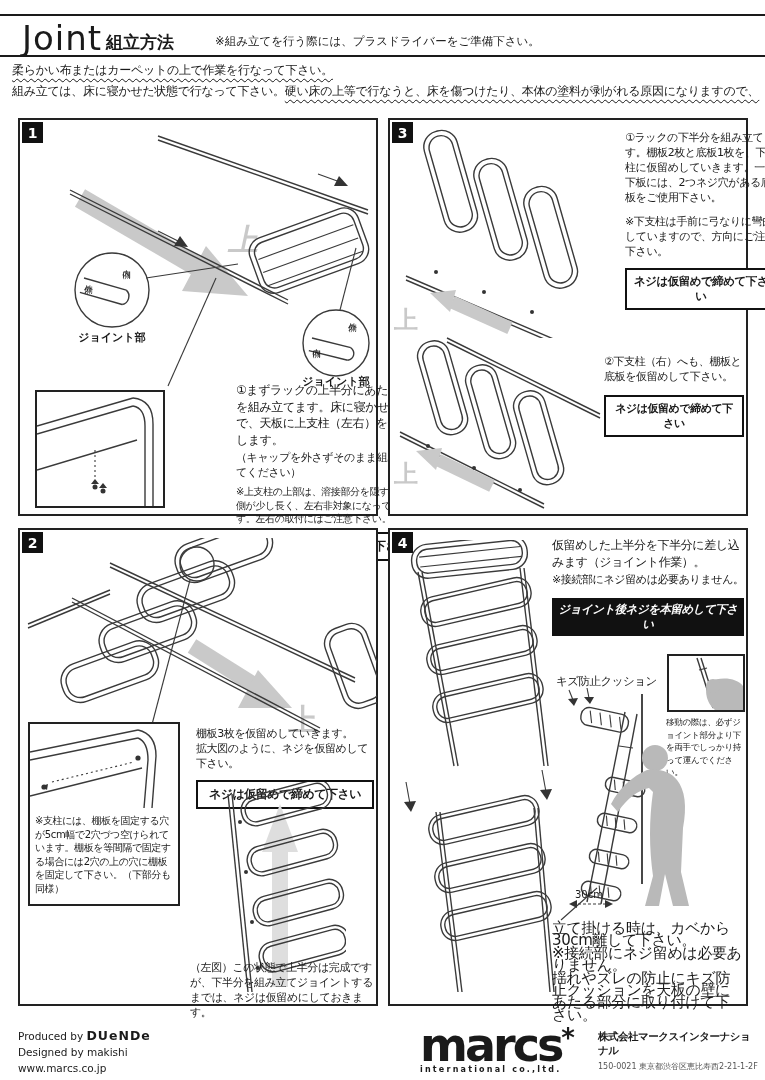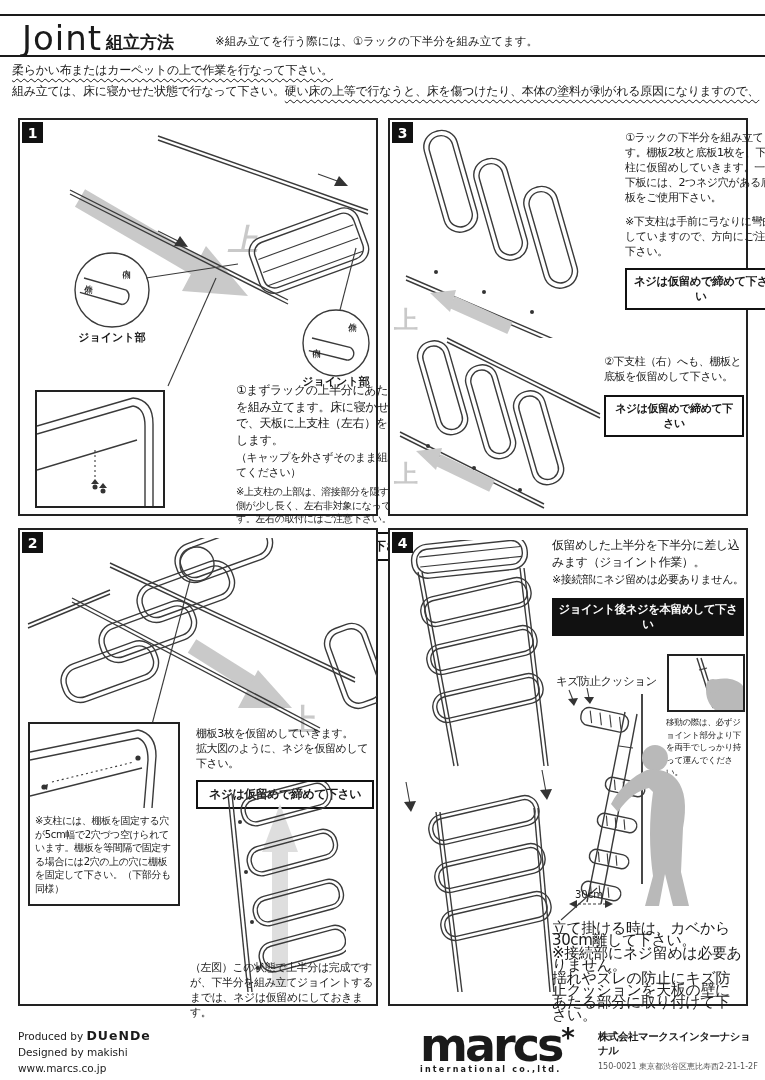--- a/index.html
+++ b/index.html
@@ -42,21 +42,21 @@
   .company{font-size:10.5px;font-weight:bold;letter-spacing:-0.5px;}
   .address{font-size:8px;color:#555;margin-top:3px;}
 </style>
 </head>
 <body>
 
 <div class="rule" style="left:0;top:14px;width:765px;height:2px;"></div>
 
 <div class="abs title" style="left:22px;top:18px;">Joint</div>
 <div class="abs subtitle" style="left:106px;top:31px;">組立方法</div>
-<div class="abs hnote" style="left:215px;top:34px;">※組み立てを行う際には、①ラックの下半分を組み立てます。</div>
+<div class="abs hnote" style="left:215px;top:34px;">※組み立てを行う際には、プラスドライバーをご準備下さい。</div>
 <div class="rule" style="left:0;top:55px;width:765px;height:1.5px;"></div>
 
 <div class="abs intro" style="left:12px;top:60px;width:748px;">
   <div><span class="wavy">柔らかい布またはカーペットの上で作業を行なって下さい。</span></div>
   <div><span>組み立ては、床に寝かせた状態で行なって下さい。</span><span class="wavy">硬い床の上等で行なうと、床を傷つけたり、本体の塗料が剥がれる原因になりますので、</span></div>
 </div>
 
 <div class="panel" style="left:18px;top:118px;width:360px;height:398px;">
   <div class="badge">1</div>
 
@@ -335,21 +335,21 @@
       </g>
     <line class="wire" x1="40" y1="272" x2="62" y2="452"></line>
       <line class="wire" x1="44" y1="272" x2="66" y2="452"></line>
     <line class="wire" x1="138" y1="268" x2="154" y2="452"></line>
       <line class="wire" x1="142" y1="268" x2="158" y2="452"></line>
   </svg>
 
   <div class="abs" style="left:162px;top:7px;width:192px;">
     <div class="jp">仮留めした上半分を下半分に差し込みます（ジョイント作業）。</div>
     <div class="jp-s" style="margin-top:2px;">※接続部にネジ留めは必要ありません。</div>
-    <span class="blackbox" style="margin-top:11px;">ジョイント後ネジを本留めして下さい</span>
+    <span class="blackbox" style="margin-top:11px;font-style:italic;">ジョイント後ネジを本留めして下さい</span>
   </div>
 
   <div class="abs" style="left:166px;top:144px;font-size:11.5px;letter-spacing:-0.5px;">キズ防止クッション</div>
 
   <div class="inset" style="left:277px;top:124px;width:78px;height:58px;">
     <svg width="74" height="54" viewBox="0 0 74 54">
       <line class="wire" x1="28" y1="2" x2="44" y2="52"></line>
         <line class="wire" x1="32" y1="2" x2="48" y2="52"></line>
       <line class="wiret" x1="30" y1="14" x2="38" y2="12"></line>
       <path fill="#b9b9b9" d="M40,26 C52,20 68,22 74,30 L74,54 L46,54 C38,48 34,34 40,26 Z"></path>

